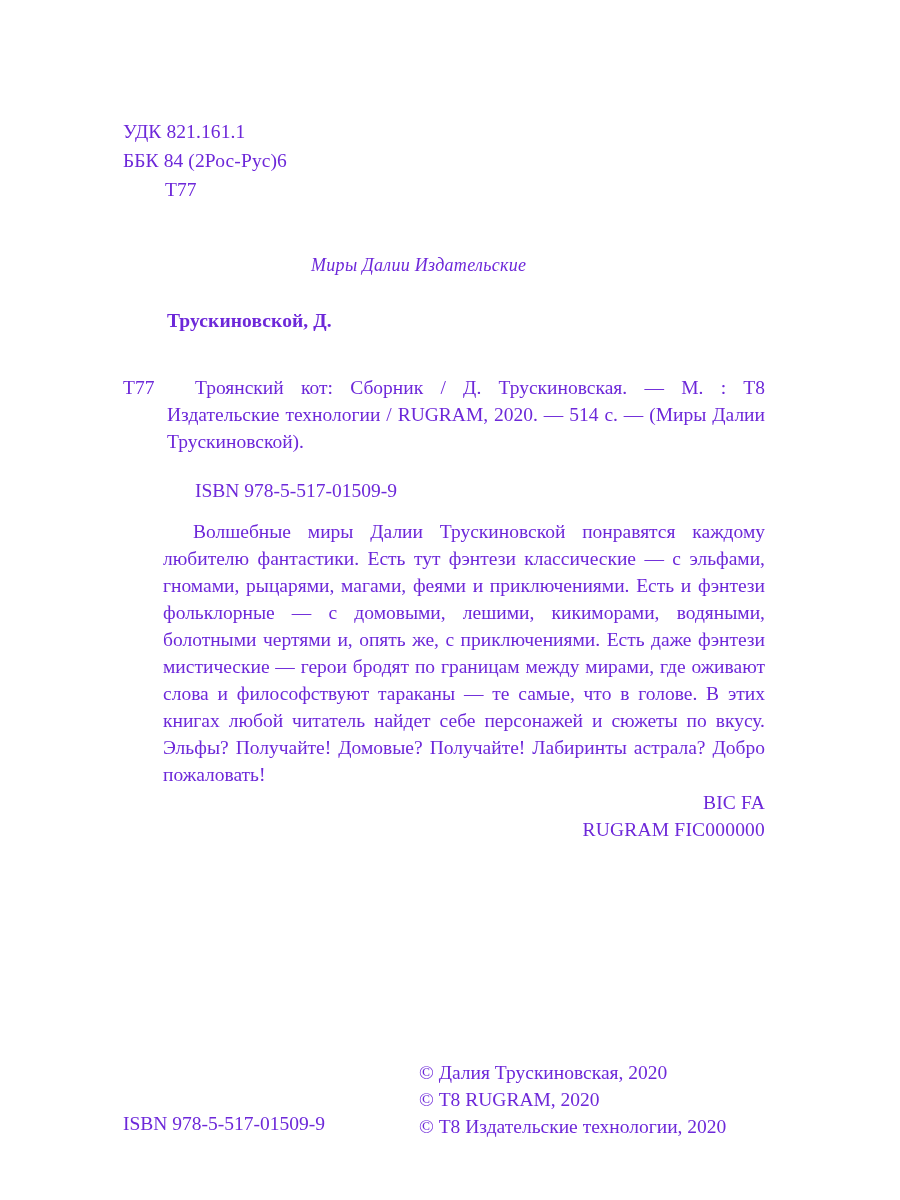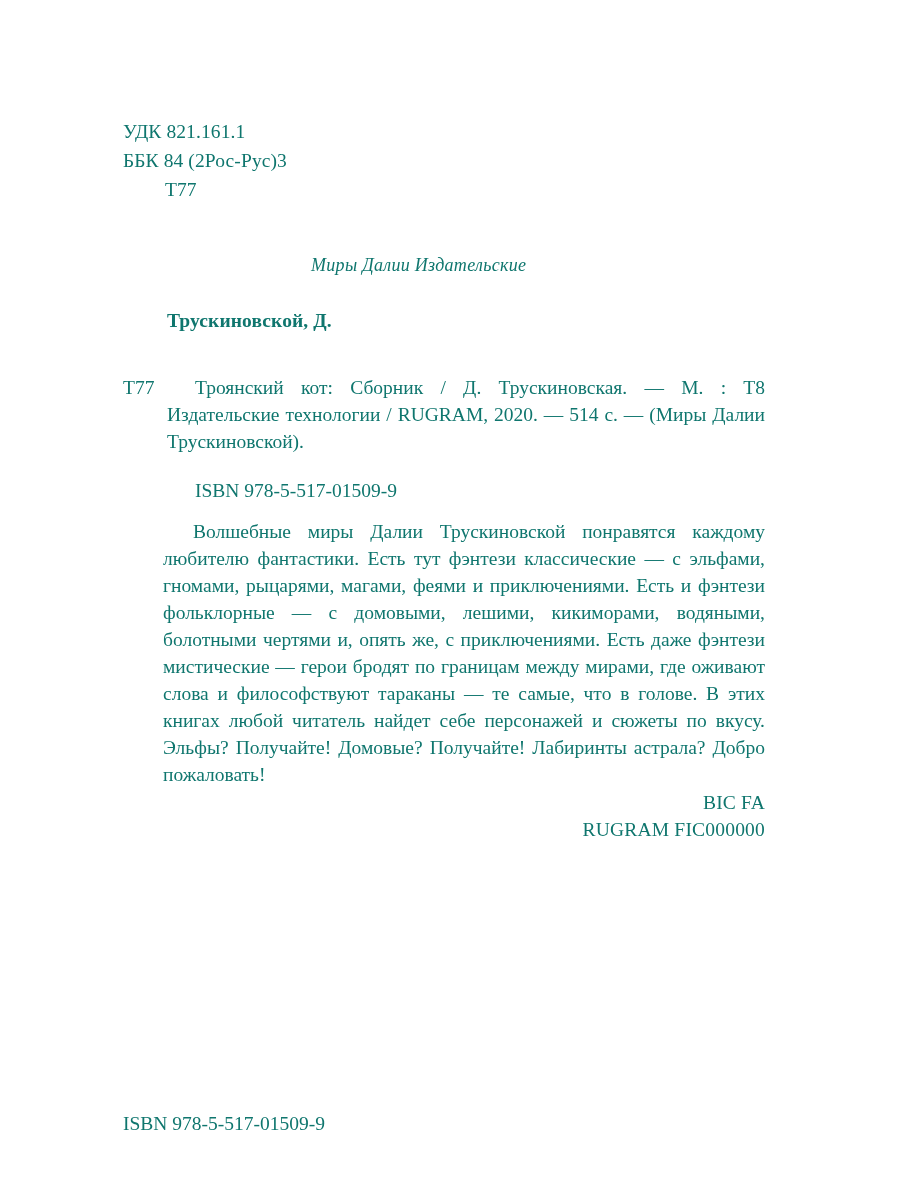--- a/index.html
+++ b/index.html
@@ -7,21 +7,21 @@
     margin: 0;
     padding: 0;
     background: #ffffff;
   }
   .page {
     position: relative;
     width: 900px;
     height: 1200px;
     background: #ffffff;
     font-family: "Liberation Serif", "DejaVu Serif", serif;
-    color: #0f766e;
+    color: #6d28d9;
     overflow: hidden;
   }
 
   
   .codes {
     position: absolute;
     left: 123px;
     top: 117px;
     font-size: 19.5px;
     line-height: 29px;
@@ -123,21 +123,21 @@
     white-space: nowrap;
   }
 </style>
 </head>
 <body>
 
 <div class="page">
 
   <div class="codes">
     <div class="udk">УДК 821.161.1</div>
-    <div class="bbk">ББК 84 (2Рос-Рус)3</div>
+    <div class="bbk">ББК 84 (2Рос-Рус)6</div>
     <div class="t77">Т77</div>
   </div>
 
   <div class="series-line">Миры Далии Издательские</div>
 
   <div class="card">
     <div class="author">Трускиновской, Д.</div>
     <div class="cite-wrap">
       <span class="shelf">Т77</span>
       <div class="cite">Троянский кот: Сборник  / Д. Трускиновская. — М. : Т8 Издательские технологии / RUGRAM, 2020. — 514 с. — (Миры Далии Трускиновской).</div>
@@ -145,16 +145,21 @@
     <div class="isbn">ISBN 978-5-517-01509-9</div>
   </div>
 
   <div class="annotation">Волшебные миры Далии Трускиновской понравятся каждому любителю фантастики. Есть тут фэнтези классические — с эльфами, гномами, рыцарями, магами, феями и приключениями. Есть и фэнтези фольклорные — с домовыми, лешими, кикиморами, водяными, болотными чертями и, опять же, с приключениями. Есть даже фэнтези мистические — герои бродят по границам между мирами, где оживают слова и философствуют тараканы — те самые, что в голове. В этих книгах любой читатель найдет себе персонажей и сюжеты по вкусу. Эльфы? Получайте! Домовые? Получайте! Лабиринты астрала? Добро пожаловать!</div>
 
   <div class="subject-codes">
     <div>BIC FA</div>
     <div>RUGRAM FIC000000</div>
   </div>
 
+  <div class="copyright">
+    <div>© Далия Трускиновская, 2020</div>
+    <div>© Т8 RUGRAM, 2020</div>
+    <div>© Т8 Издательские технологии, 2020</div>
+  </div>
 
   <div class="isbn-foot">ISBN 978-5-517-01509-9</div>
 
 </div>
 
 </body></html>

